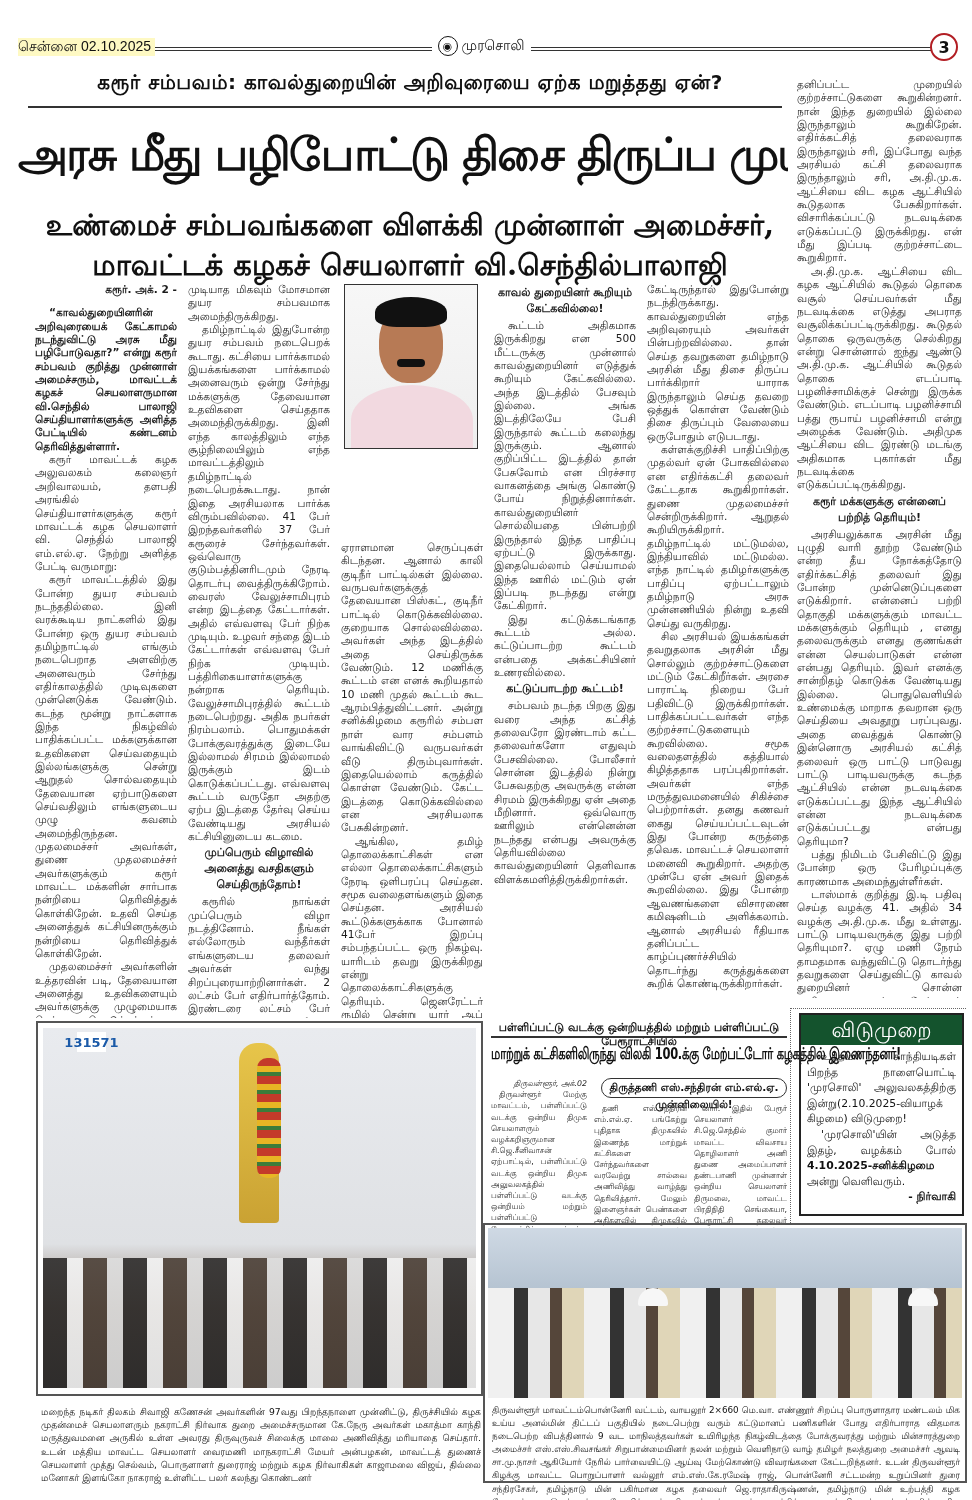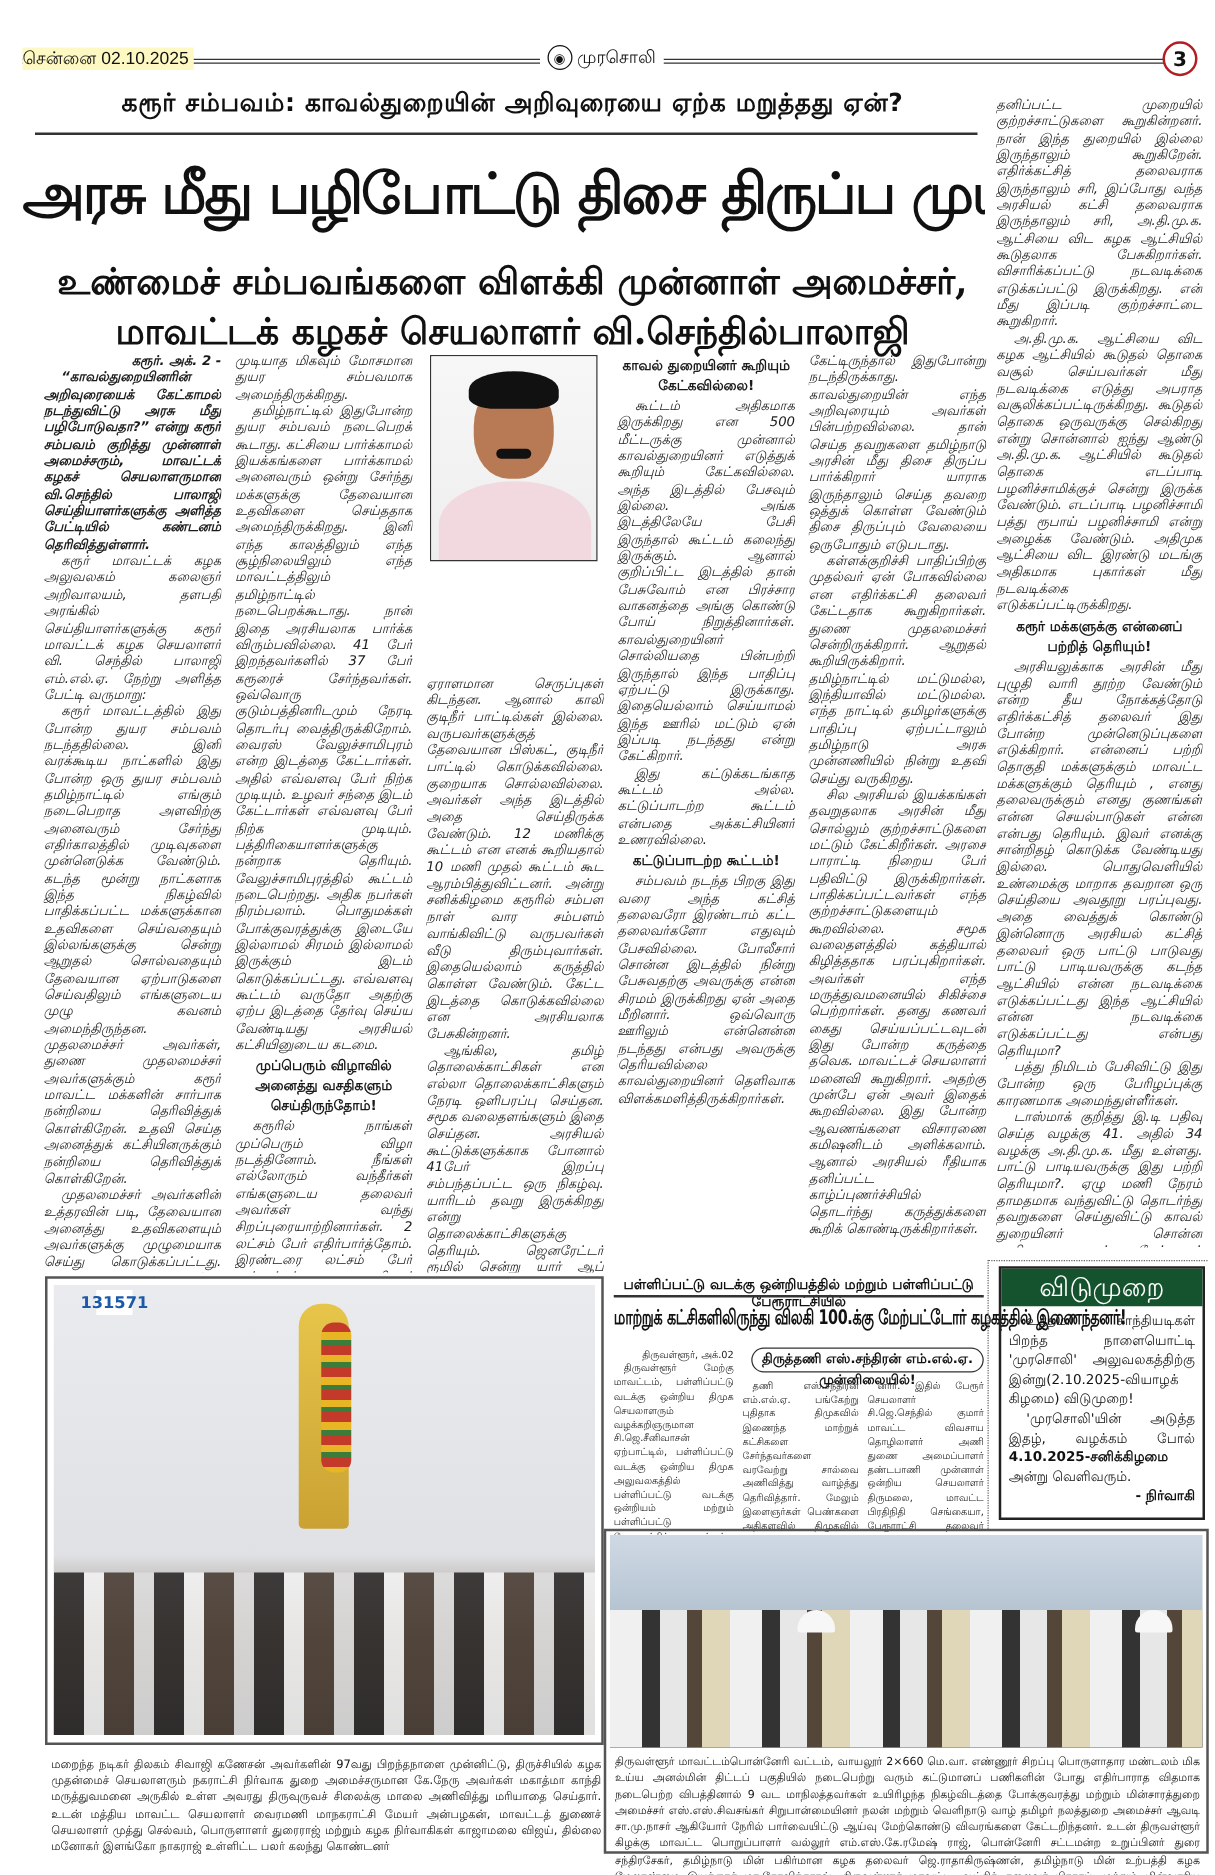--- a/index.html
+++ b/index.html
@@ -16,24 +16,24 @@
 
   
   .kicker { position: absolute; top: 70px; left: 30px; width: 760px; text-align: center; font-size: 20px; font-weight: bold; font-family: "DejaVu Sans", sans-serif; letter-spacing: 0.5px; }
   .kicker-rule { position: absolute; top: 106px; left: 28px; width: 754px; height: 2px; background: #333; }
   .main-head { position: absolute; top: 110px; left: 18px; width: 770px; height: 90px; text-align: center; font-size: 45px; line-height: 90px; font-weight: bold; font-family: "DejaVu Sans", sans-serif; transform: scaleY(1.5); transform-origin: top center; letter-spacing: -1.8px; white-space: nowrap; overflow: hidden; }
   .main-head span { display:inline-block; transform: scaleY(0.667); transform-origin: top; }
   .sub-head { position: absolute; top: 205px; left: 40px; width: 740px; text-align: center; font-size: 29px; line-height: 40px; font-weight: bold; font-family: "DejaVu Serif", serif; }
 
   
   .col { position: absolute; font-size: 10.6px; line-height: 13.35px; text-align: justify; font-family: "DejaVu Sans", sans-serif; color: #1b1b1b; overflow: hidden; }
-  .col p { text-indent: 14px; font-style: italic; }
+  .col p { text-indent: 14px; }
   .col p.noind { text-indent: 0; }
   .col .dateline { text-align: right; font-weight: bold; }
-  .col .lead { font-weight: bold; }
+  .col .lead { font-weight: bold; margin-top: 10px; }
   .col h4 { text-align: center; font-weight: bold; font-size: 11px; line-height: 16px; margin: 2px 0; text-indent: 0; }
 
   .c1 { left: 35px;  top: 283px; width: 142px; height: 735px; }
   .c2 { left: 188px; top: 283px; width: 142px; height: 735px; }
   .c3 { left: 341px; top: 541px; width: 142px; height: 477px; }
   .c4 { left: 494px; top: 283px; width: 142px; height: 735px; }
   .c5 { left: 647px; top: 283px; width: 142px; height: 735px; }
   .c6 { left: 797px; top: 78px;  width: 165px; height: 920px; }
 
   .photo-frame { position: absolute; left: 344px; top: 284px; width: 134px; height: 165px; border: 1.5px solid #333; background: #fff; overflow: hidden; }
@@ -52,21 +52,21 @@
   .banner { position:absolute; left: 34px; top: 4px; width: 29px; height: 20px; background:#fff; color:#1b5aa8; font-weight:bold; font-size: 13px; display:flex; align-items:center; justify-content:center; }
   .cap-l { position: absolute; left: 41px; top: 1405px; width: 440px; font-size: 9.2px; line-height: 13.2px; text-align: justify; font-family: "DejaVu Sans", sans-serif; }
 
   .bottom-mid { position: absolute; left: 491px; top: 1021px; width: 296px; height: 437px; }
   .mid-kicker { position:absolute; left: 0; top: 0; width: 296px; text-align:center; font-size: 11px; font-weight: bold; line-height: 14px; }
   .mid-head { position:absolute; left: 0; top: 17px; width: 296px; text-align:center; font-size: 11.5px; font-weight: bold; line-height: 22px; transform: scaleY(1.4); transform-origin: top; letter-spacing: -0.3px; white-space: nowrap; }
   .mid-rule { position:absolute; left: 0; top: 15px; width: 296px; height: 1.5px; background:#333; }
   .mid-sub { position:absolute; left: 110px; top: 57px; width: 186px; height: 20px; border: 1.5px solid #333; border-radius: 10px; font-size: 10.5px; font-weight: bold; text-align:center; line-height: 17px; }
   .mcol { position:absolute; font-size: 7.8px; line-height: 11.2px; text-align: justify; color:#222; overflow:hidden; }
   .mcol p { text-indent: 8px; }
-  .mcol .dl { text-align:right; }
+  .mcol .dl { text-align:right; font-style: italic; }
   .m1 { left: 0;   top: 57px; width: 96px; height: 150px; }
   .m2 { left: 103px; top: 82px; width: 93px; height: 125px; }
   .m3 { left: 203px; top: 82px; width: 93px; height: 125px; }
   .mid-frame { position: absolute; left: 483px; top: 1223px; width: 484px; height: 260px; border: 2px solid #555; }
   .plant-photo { position:absolute; left: 488px; top: 1228px; width: 474px; height: 170px; background: linear-gradient(180deg,#cfd9e4 0%, #b6c4d2 35%, #8c8f93 55%, #2b2c30 100%); overflow: hidden; }
   .plant-photo .people { position:absolute; left:0; bottom:0; width:100%; height: 110px; background: repeating-linear-gradient(90deg,#f0f0f0 0 26px,#333 26px 40px,#e7e7e7 40px 62px,#55463a 62px 74px,#e0d6b8 74px 96px); }
   .plant-photo .helmet { position:absolute; top: 60px; width: 30px; height: 18px; border-radius: 15px 15px 2px 2px; background:#f7f7f7; }
   .cap-r { position: absolute; left: 492px; top: 1404px; width: 468px; font-size: 8.8px; line-height: 13.1px; text-align: justify; }
 
   .dotted-sep { position:absolute; left: 790px; top: 1008px; width: 0; height: 215px; border-left: 1.5px dotted #666; }

